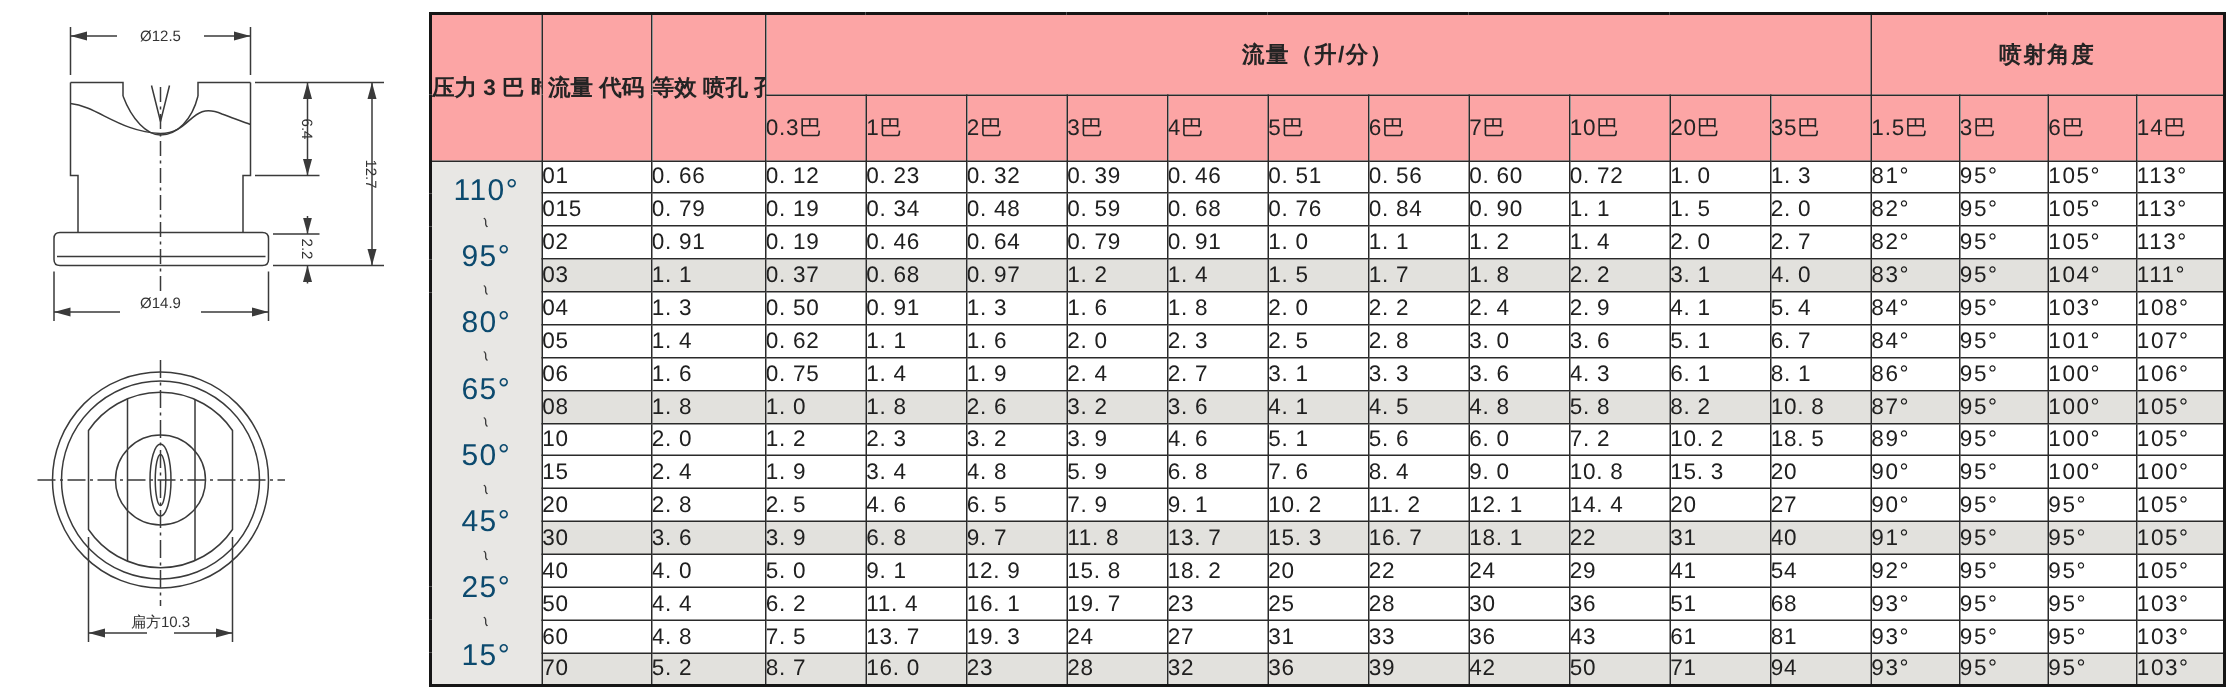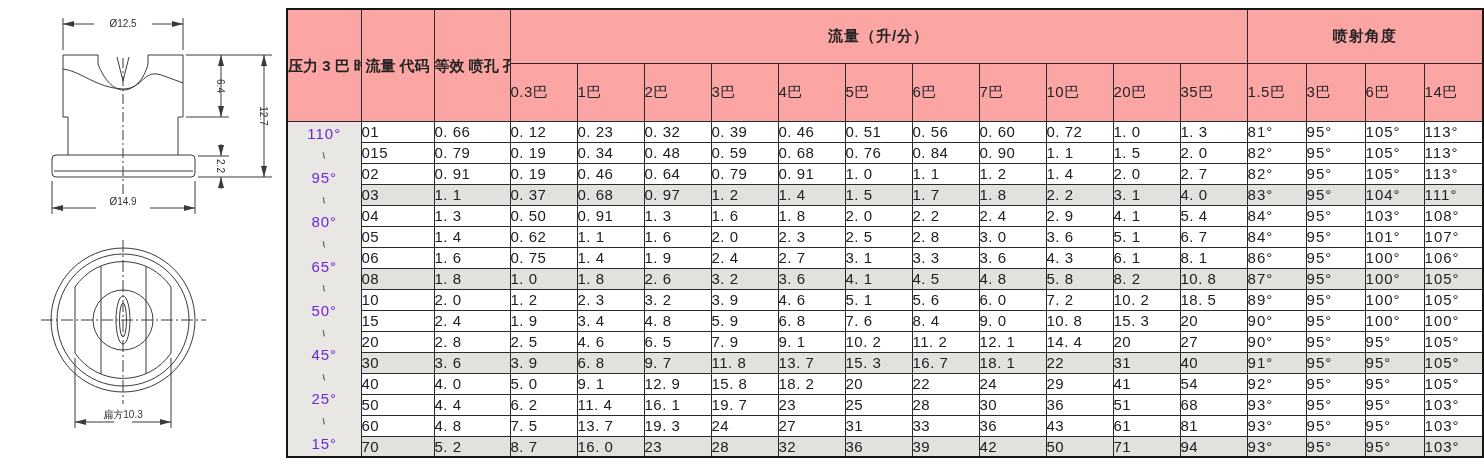--- a/index.html
+++ b/index.html
@@ -2,21 +2,21 @@
 <html><head>
 <meta charset="utf-8">
 <style>
   html,body{margin:0;padding:0;}
   body{
     width:1484px;height:466px;background:#ffffff;overflow:hidden;
     font-family:"Liberation Sans","DejaVu Sans",sans-serif;color:#242424;
   }
   .sheet{position:relative;width:1484px;height:466px;background:#fff;}
   
-  .drawing{position:absolute;left:16px;top:0;width:285px;height:466px;text-align:center;}
+  .drawing{position:absolute;left:0;top:0;width:285px;height:466px;text-align:center;}
   .drawing svg{display:block;}
   
   table.spec{
     position:absolute;left:286px;top:8px;width:1196px;height:450px;
     border-collapse:collapse;table-layout:fixed;
     border:2px solid #161616;
     font-size:15px;
   }
   table.spec th,table.spec td{
     border:1px solid #2a2a2a;padding:0;overflow:hidden;white-space:nowrap;
@@ -26,21 +26,21 @@
   th.group{font-size:15px;letter-spacing:1px;}
   th.sub{font-weight:normal;text-align:left;padding-left:7px;font-size:15px;letter-spacing:.5px;}
   tbody tr{height:21px;}
   tbody td{background:#fff;text-align:left;padding-left:9px;letter-spacing:.5px;font-size:15px;color:#202020;}
   tbody tr.shaded td{background:#e2e1dd;}
   td.angle-cell{background:#e8e7e4 !important;padding:0;vertical-align:middle;}
   .angle-stack{
     display:flex;flex-direction:column;justify-content:space-between;align-items:center;
     height:330px;padding:2px 0;
   }
-  .angle-stack .val{font-size:15px;line-height:20px;letter-spacing:1px;color:#6d28d9;}
+  .angle-stack .val{font-size:20px;line-height:20px;letter-spacing:1px;color:#0c4a6e;}
   .angle-stack .tilde{font-size:13px;line-height:9px;transform:rotate(72deg);color:#3a3a3a;}
   td.deg{letter-spacing:1px;}
 </style>
 </head>
 <body>
 
 <div class="sheet">
 
   <div class="drawing">
     <svg width="285" height="466" viewBox="0 0 285 466">
@@ -133,21 +133,21 @@
 角度</th>
         <th rowspan="2" class="c2">流量
 代码</th>
         <th rowspan="2" class="c3">等效
 喷孔
 孔径
 (mm)</th>
         <th colspan="11" class="group">流量（升/分）</th>
         <th colspan="4" class="group">喷射角度</th>
       </tr>
-      <tr style="height:58px;padding-left:10px;">
+      <tr style="height:44px;padding-left:10px;">
           <th class="sub">0.3巴</th>
           <th class="sub">1巴</th>
           <th class="sub">2巴</th>
           <th class="sub">3巴</th>
           <th class="sub">4巴</th>
           <th class="sub">5巴</th>
           <th class="sub">6巴</th>
           <th class="sub">7巴</th>
           <th class="sub">10巴</th>
           <th class="sub">20巴</th>

